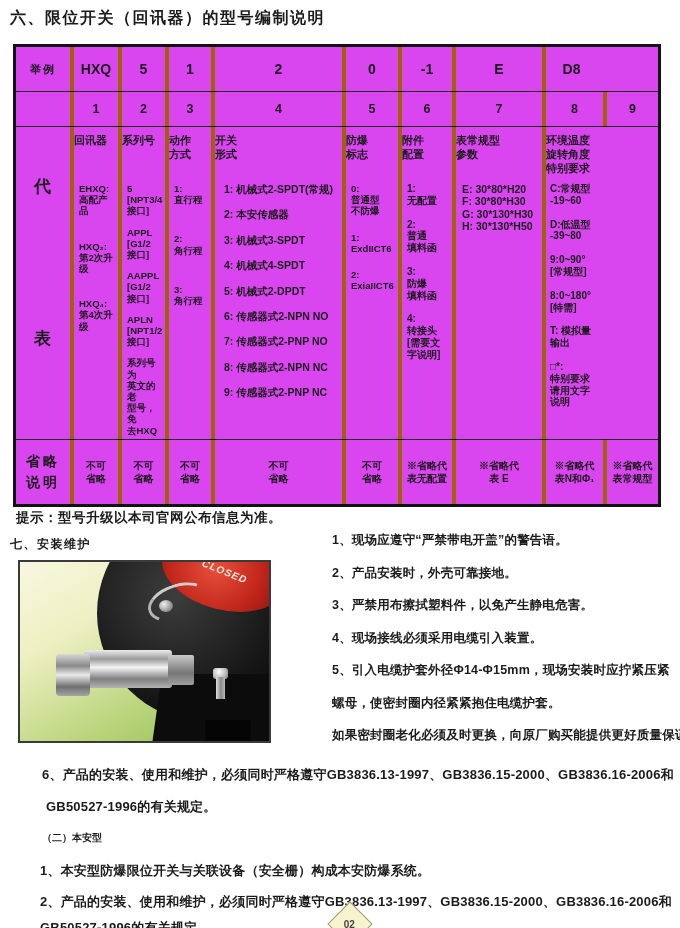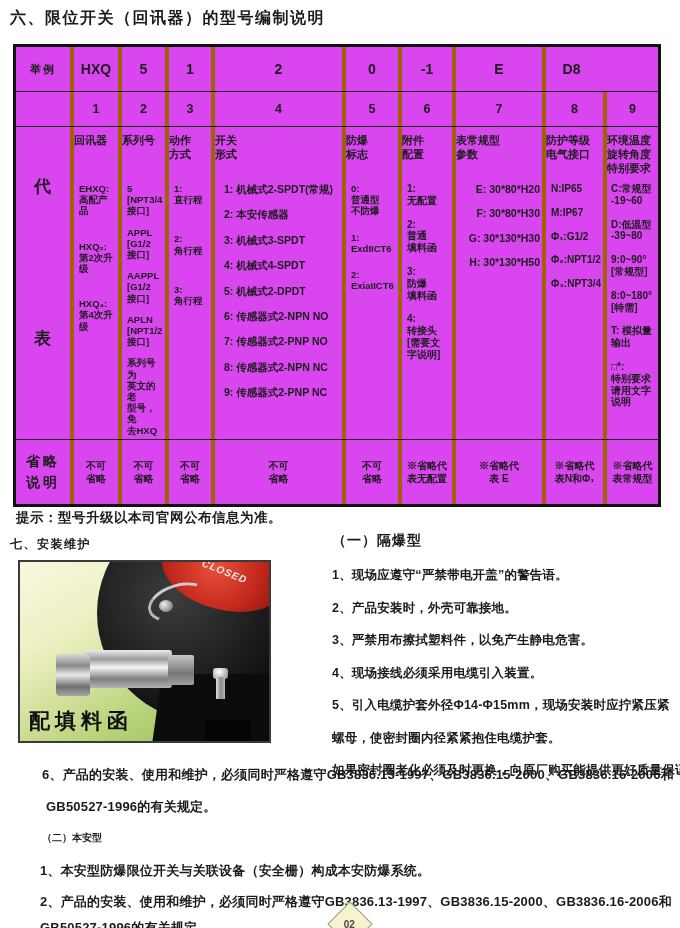--- a/index.html
+++ b/index.html
@@ -34,21 +34,21 @@
          padding-top:7px;min-height:56px;box-sizing:border-box;}
   .col-items{white-space:pre-line;display:flex;flex-direction:column;
              padding:0 2px 4px 5px;font-size:9.5px;line-height:1.18;}
   .col-items>div{white-space:pre-line;}
   .ci1{gap:24px;}
   .ci2{gap:10px;}
   .ci3{gap:28px;}
   .ci4{gap:13px;font-size:10.5px;padding-left:9px;}
   .ci5{gap:15px;font-size:9.5px;}
   .ci6{gap:12px;font-size:10px;}
-  .ci7{gap:12px;font-size:10.5px;padding-left:6px;text-align:right;}
+  .ci7{font-size:10.5px;padding-left:6px;}
   .ci8{gap:12px;font-size:10px;}
   .ci9{gap:12px;font-size:10px;padding-left:4px;justify-content:flex-end;}
   .omit{display:flex;align-items:center;justify-content:center;text-align:center;
         white-space:pre-line;font-size:10px;line-height:1.3;}
   .omitlab{font-size:14px;letter-spacing:3px;line-height:1.5;}
 
   
   .photo{position:absolute;left:18px;top:560px;width:253px;height:183px;
          border:2px solid #3a3a3a;box-sizing:border-box;overflow:hidden;
          background:linear-gradient(150deg,#f8f7e0 0%,#eef0c2 30%,#b8d379 68%,#8ab94e 100%);}
@@ -184,25 +184,20 @@
 填料函</div><div>4:
 转接头
 [需要文
 字说明]</div></div>
       </div>
       <div class="tcell w7 ccol">
         <div class="col-h">表常规型
 参数</div>
         <div class="col-items ci7"><div>E: 30*80*H20</div><div>F: 30*80*H30</div><div>G: 30*130*H30</div><div>H: 30*130*H50</div></div>
       </div>
-      <div class="tcell w8 ccol">
-        <div class="col-h">防护等级
-电气接口</div>
-        <div class="col-items ci8"><div>N:IP65</div><div>M:IP67</div><div>Φ₁:G1/2</div><div>Φ₂:NPT1/2</div><div>Φ₃:NPT3/4</div></div>
-      </div>
       <div class="tcell w9 ccol">
         <div class="col-h">环境温度
 旋转角度
 特别要求</div>
         <div class="col-items ci9"><div>C:常规型
 -19~60</div><div>D:低温型
 -39~80</div><div>9:0~90°
   [常规型]</div><div>8:0~180°
   [特需]</div><div>T: 模拟量
     输出</div><div>□*:
@@ -246,25 +241,23 @@
     <div class="dome">
       <span>CLOSED</span>
     </div>
     <div class="clamp"></div>
     <div class="knob"></div>
     <div class="gland-hex metal"></div>
     <div class="gland-nut"></div>
     <div class="gland-collar"></div>
     <div class="bolt-head"></div>
     <div class="bolt-shaft"></div>
-    <div class="photo-cap">配填料函</div>
   </div>
 
   <div class="fp">
-    <div class="fp-h">（一）隔爆型</div>
     <div class="fp-items">
         <div>1、现场应遵守“严禁带电开盖”的警告语。</div>
         <div>2、产品安装时，外壳可靠接地。</div>
         <div>3、严禁用布擦拭塑料件，以免产生静电危害。</div>
         <div>4、现场接线必须采用电缆引入装置。</div>
         <div>5、引入电缆护套外径Φ14-Φ15mm，现场安装时应拧紧压紧</div>
         <div>螺母，使密封圈内径紧紧抱住电缆护套。</div>
         <div>如果密封圈老化必须及时更换，向原厂购买能提供更好质量保证。</div>
       </div>
   </div>

